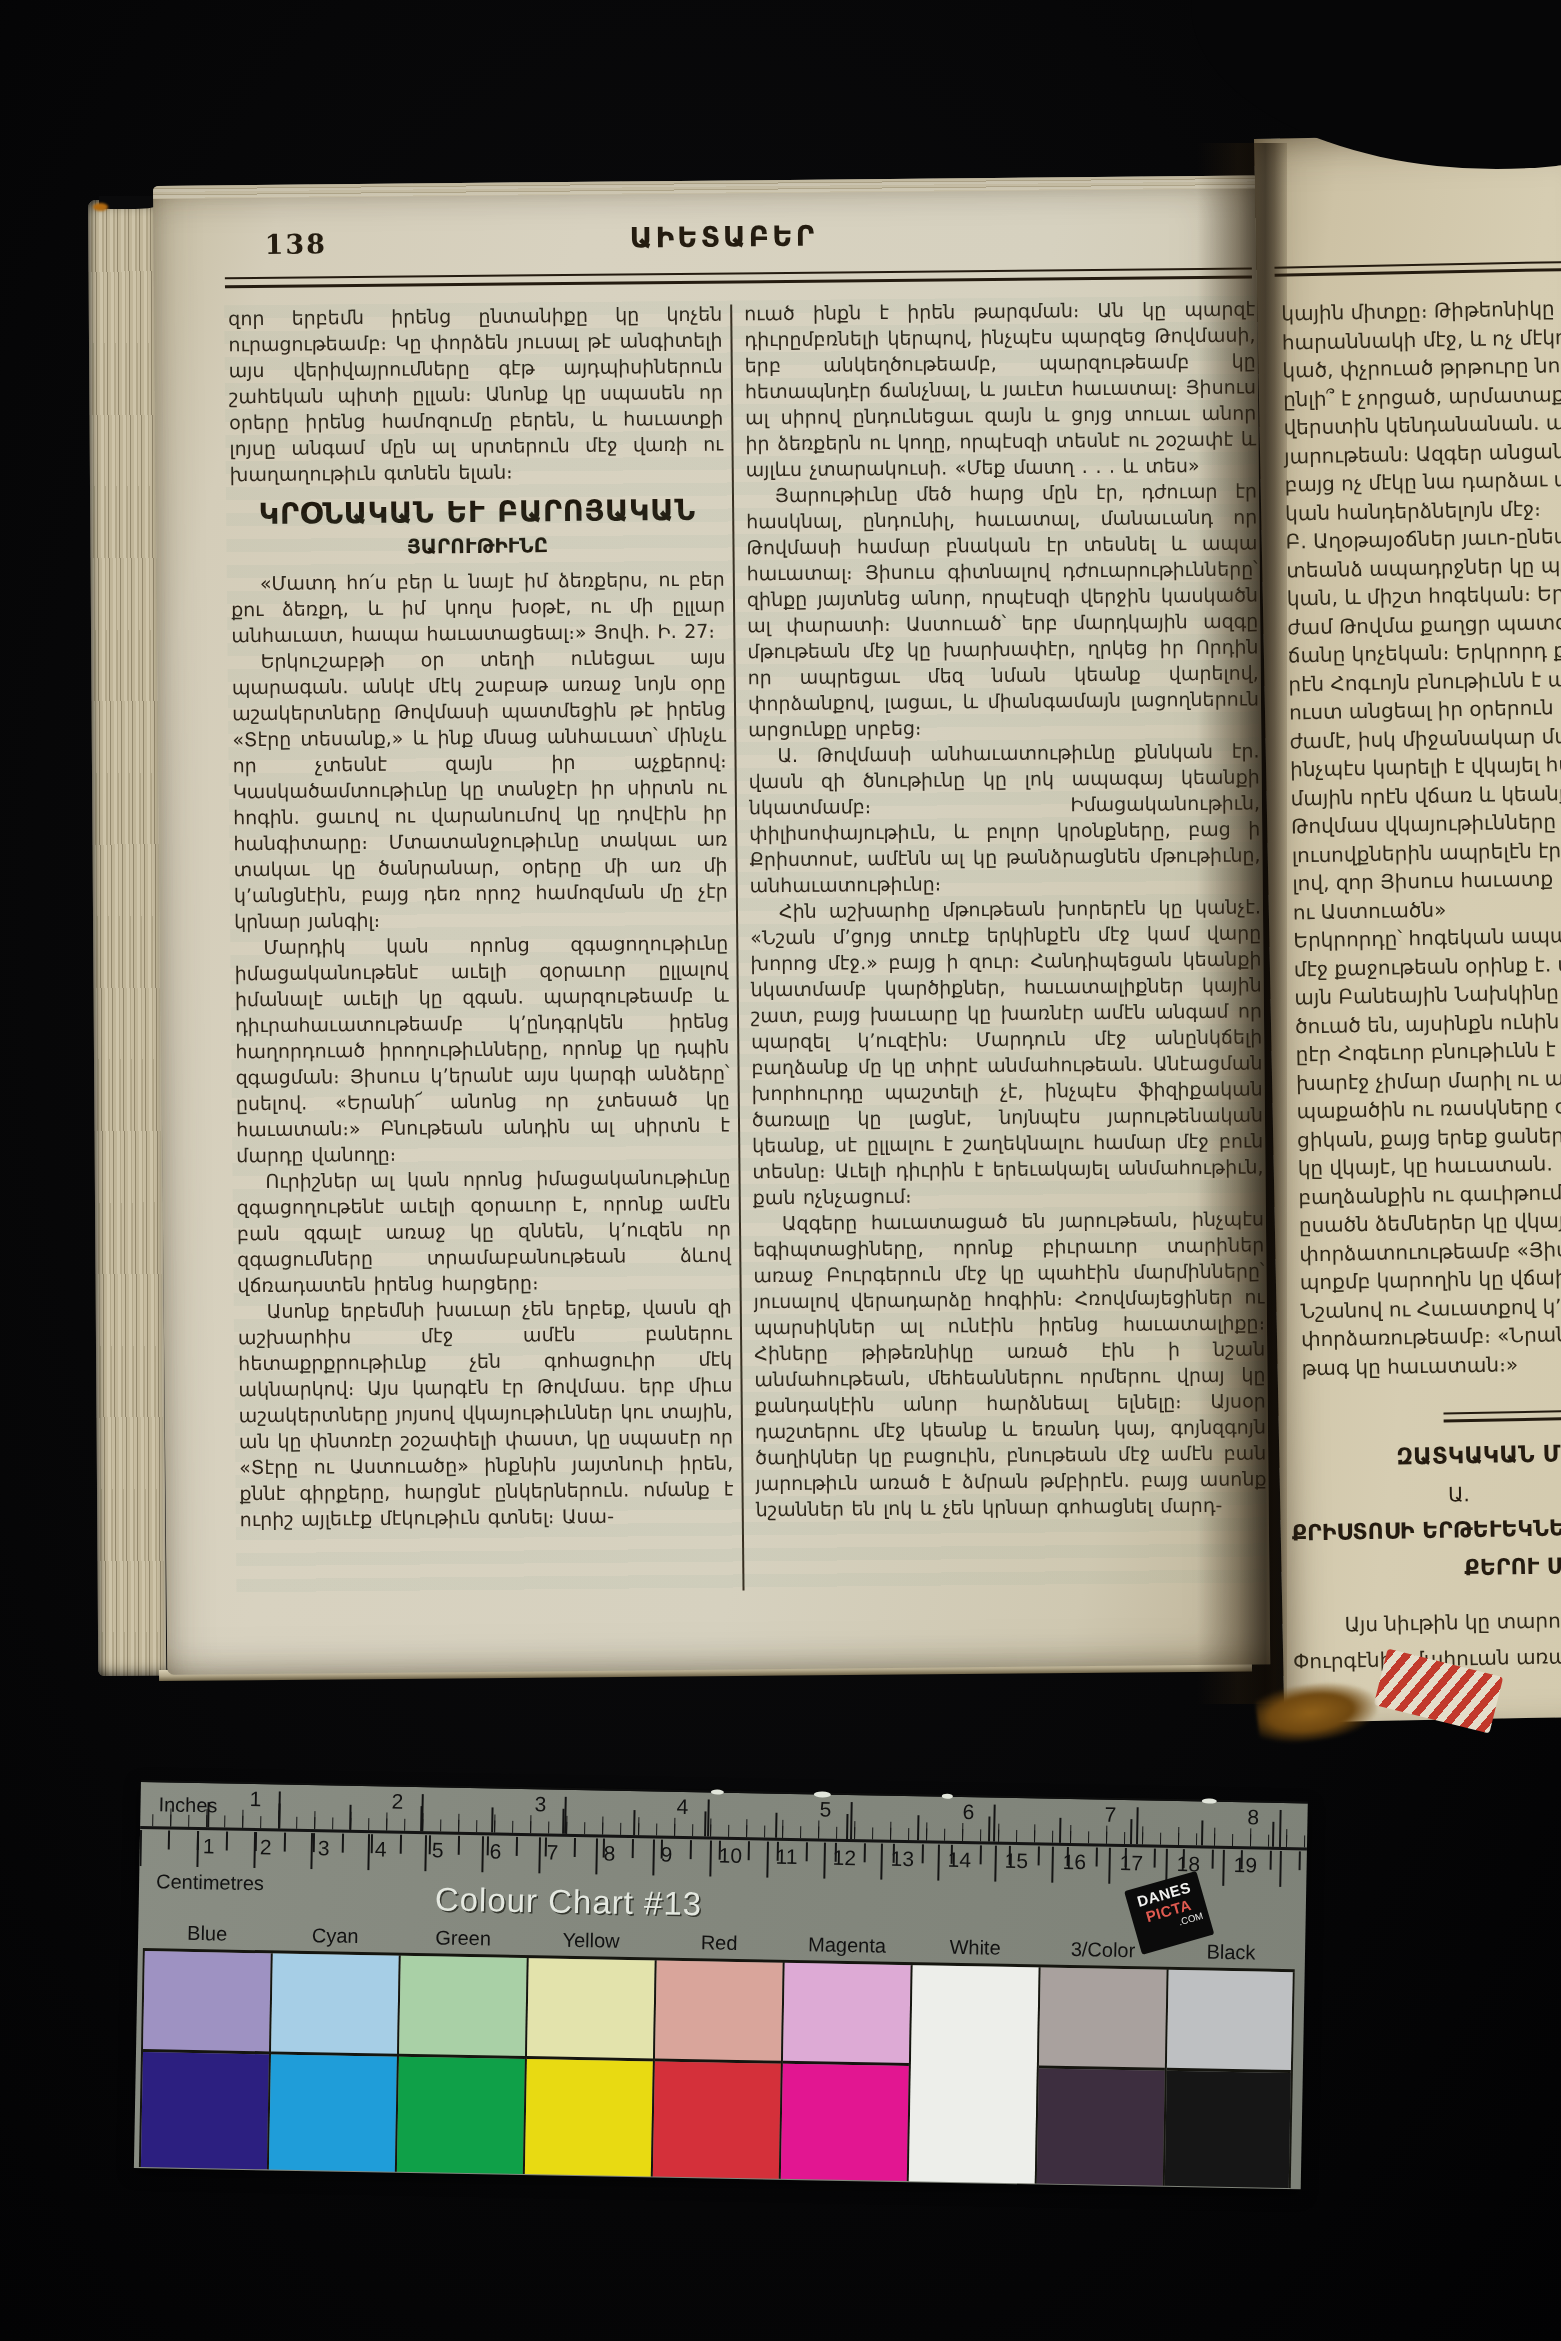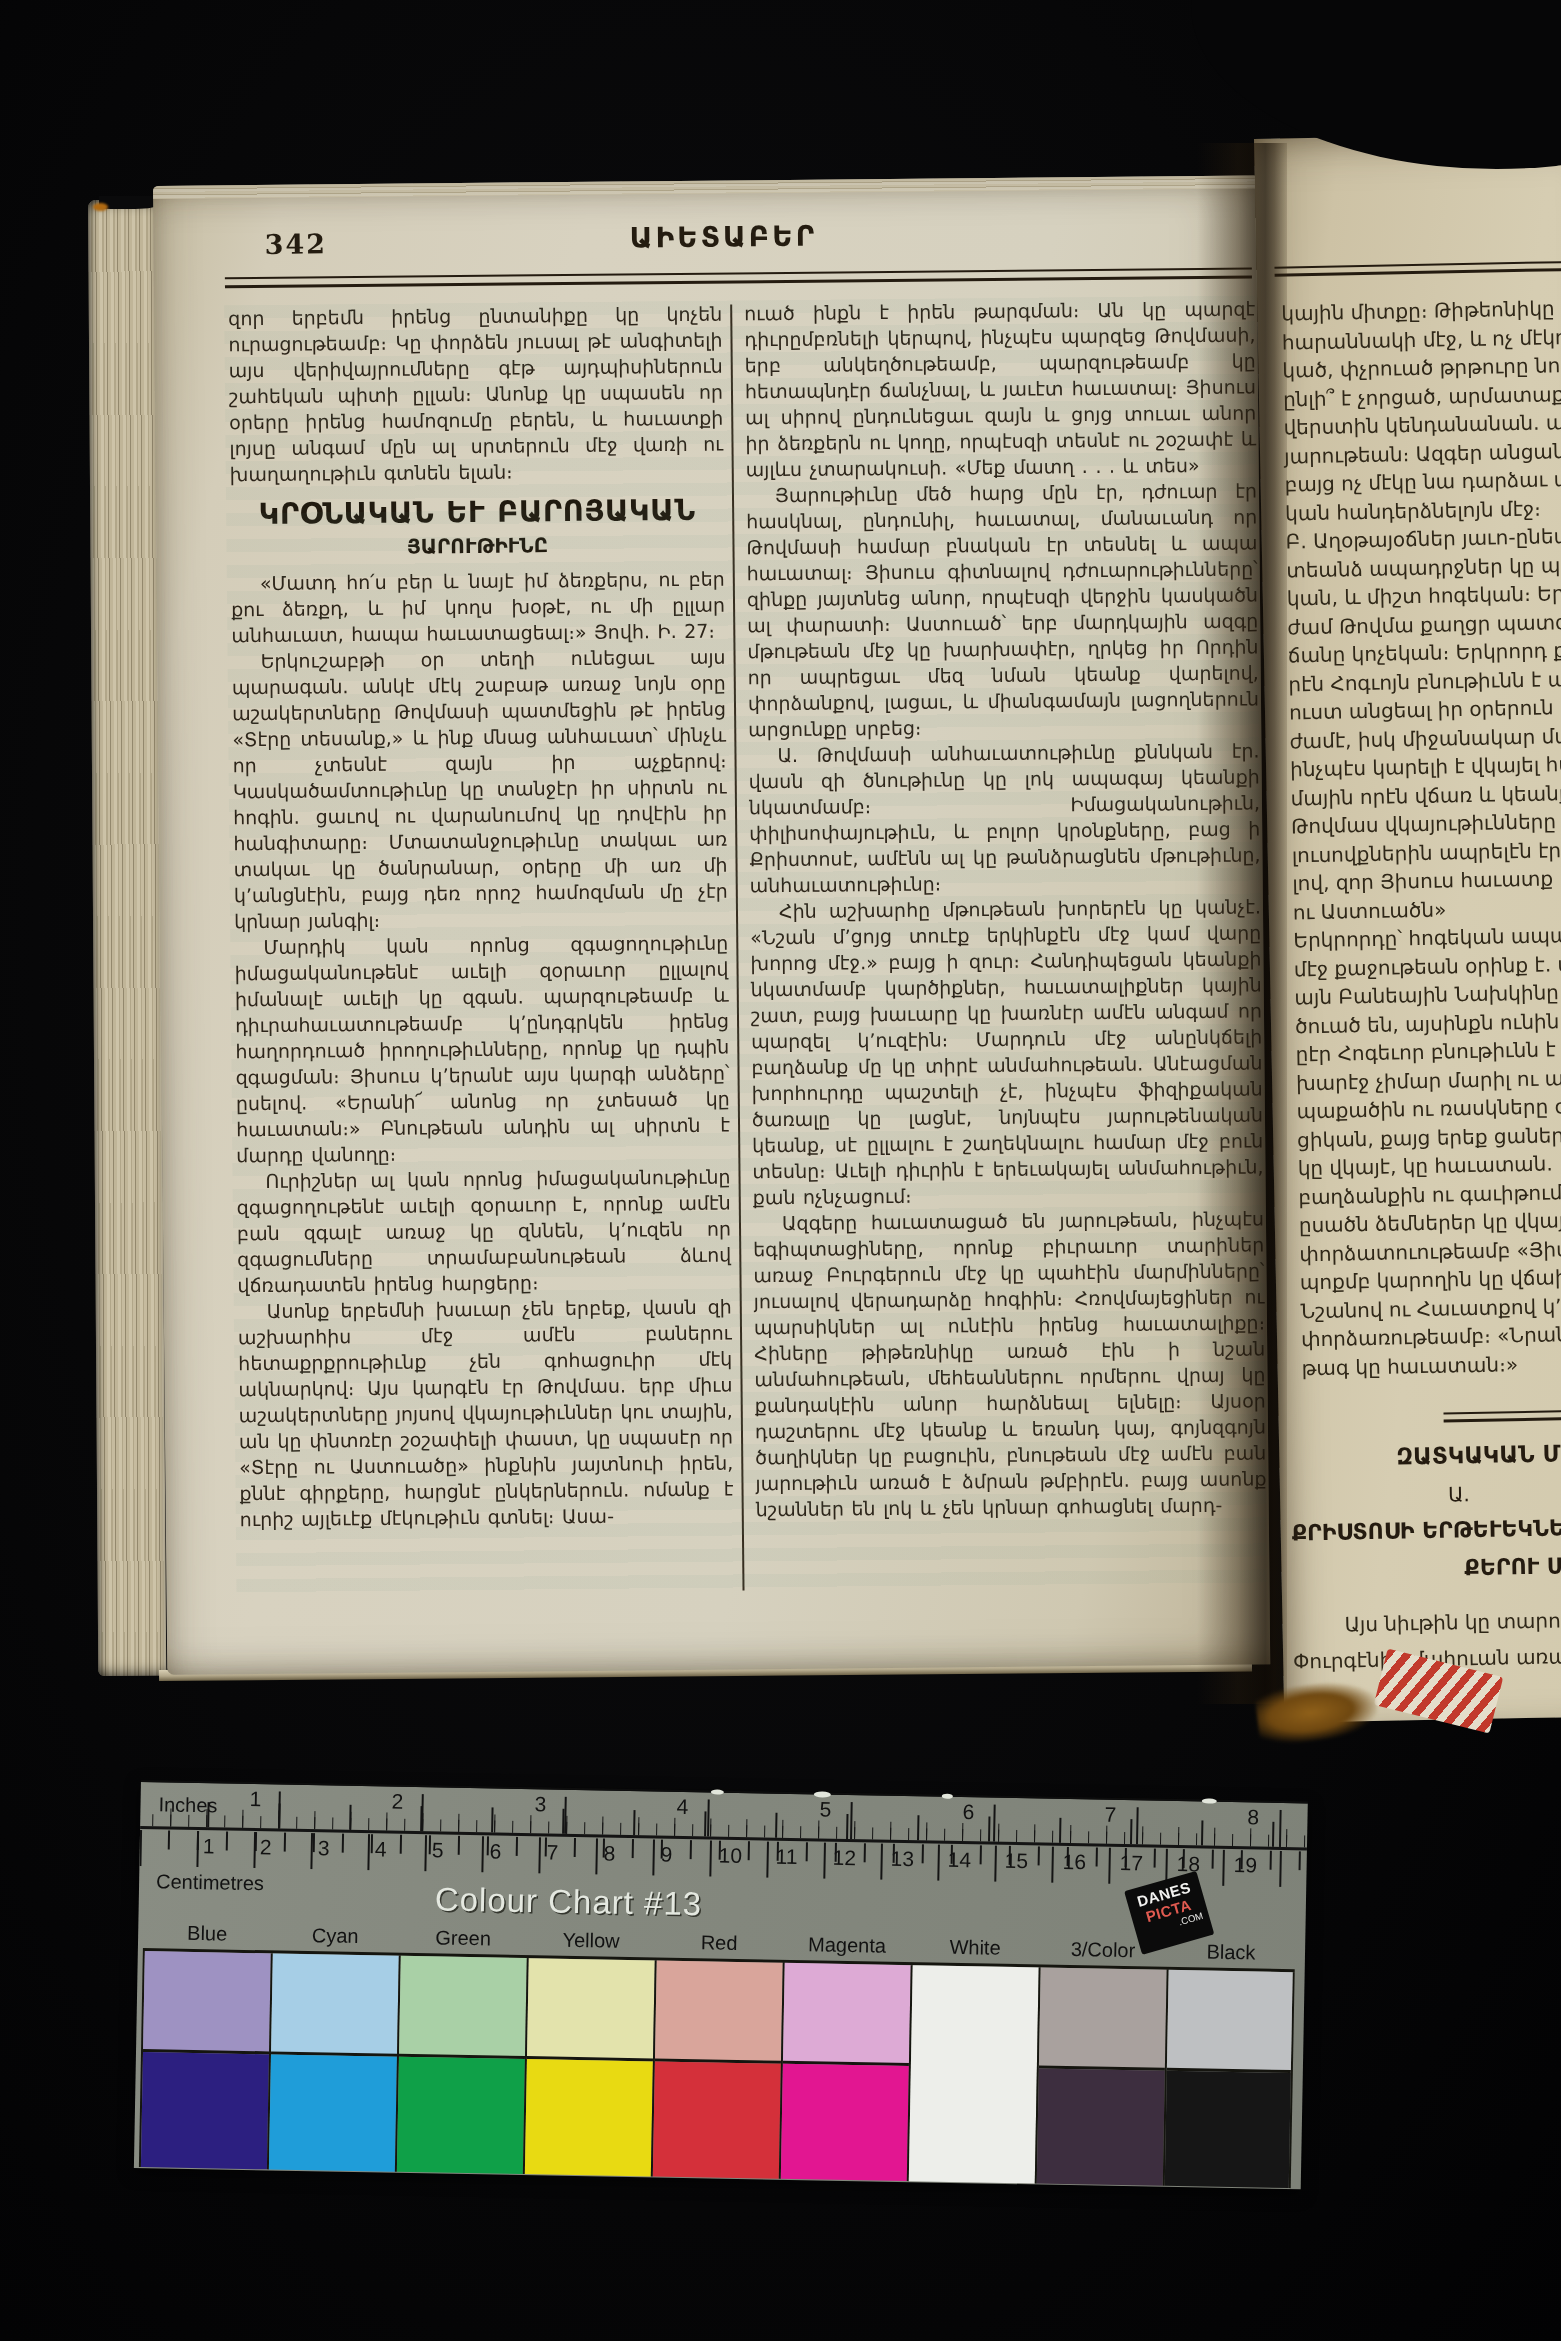--- a/index.html
+++ b/index.html
@@ -106,21 +106,21 @@
 
 <div class="canvas">
 
   <div class="page-stack"></div>
   <div class="stack-chip"></div>
   <div class="stack-spot"></div>
   <div class="bottom-edge"></div>
 
   <div class="page left-page">
     <div class="page-top-edge"></div>
-    <div class="page-number">342</div>
+    <div class="page-number">138</div>
     <div class="running-head">ԱԻԵՏԱԲԵՐ</div>
     <div class="head-rule hr1"></div>
     <div class="head-rule hr2"></div>
     <div class="col col1">
 
     <p class="para noindent"><span>զոր երբեմն իրենց ընտանիքը կը կոչեն ուրացութեամբ։ Կը փորձեն յուսալ թէ անգիտելի այս վերիվայրումները գէթ այդպիսիներուն շահեկան պիտի ըլլան։ Անոնք կը սպասեն որ օրերը իրենց համոզումը բերեն, և հաւատքի լոյսը անգամ մըն ալ սրտերուն մէջ վառի ու խաղաղութիւն գտնեն ելան։</span></p>
         <p class="para headline"><span>ԿՐՕՆԱԿԱՆ ԵՒ ԲԱՐՈՅԱԿԱՆ</span></p>
         <p class="para subheadline"><span>ՅԱՐՈՒԹԻՒՆԸ</span></p>
         <p class="para"><span>«Մատդ հո՛ս բեր և նայէ իմ ձեռքերս, ու բեր քու ձեռքդ, և իմ կողս խօթէ, ու մի ըլլար անհաւատ, հապա հաւատացեալ։» Յովհ. Ի. 27։</span></p>
         <p class="para"><span>Երկուշաբթի օր տեղի ունեցաւ այս պարագան. անկէ մէկ շաբաթ առաջ նոյն օրը աշակերտները Թովմասի պատմեցին թէ իրենց «Տէրը տեսանք,» և ինք մնաց անհաւատ՝ մինչև որ չտեսնէ զայն իր աչքերով։ Կասկածամտութիւնը կը տանջէր իր սիրտն ու հոգին. ցաւով ու վարանումով կը դովէին իր հանգիտարը։ Մտատանջութիւնը տակաւ առ տակաւ կը ծանրանար, օրերը մի առ մի կ՚անցնէին, բայց դեռ որոշ համոզման մը չէր կրնար յանգիլ։</span></p>

